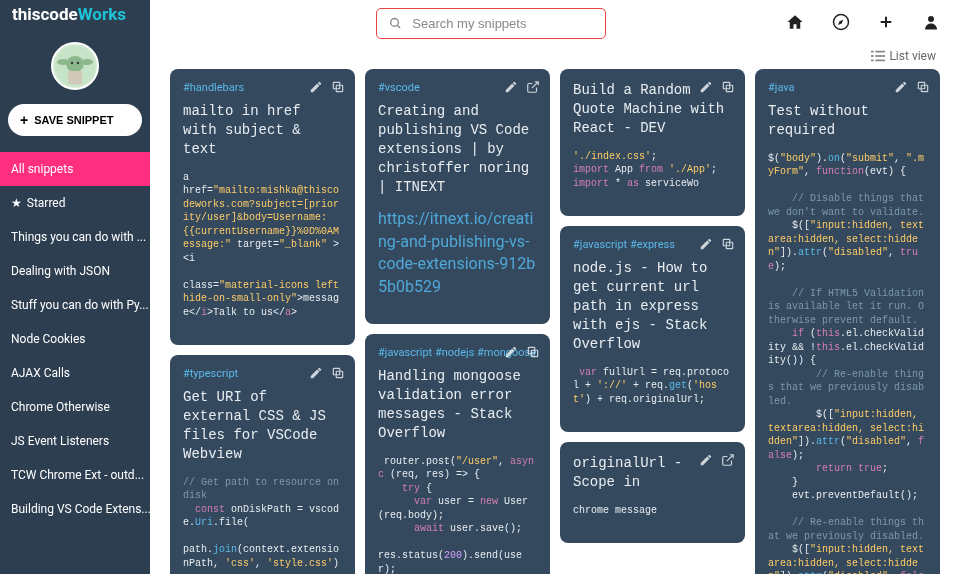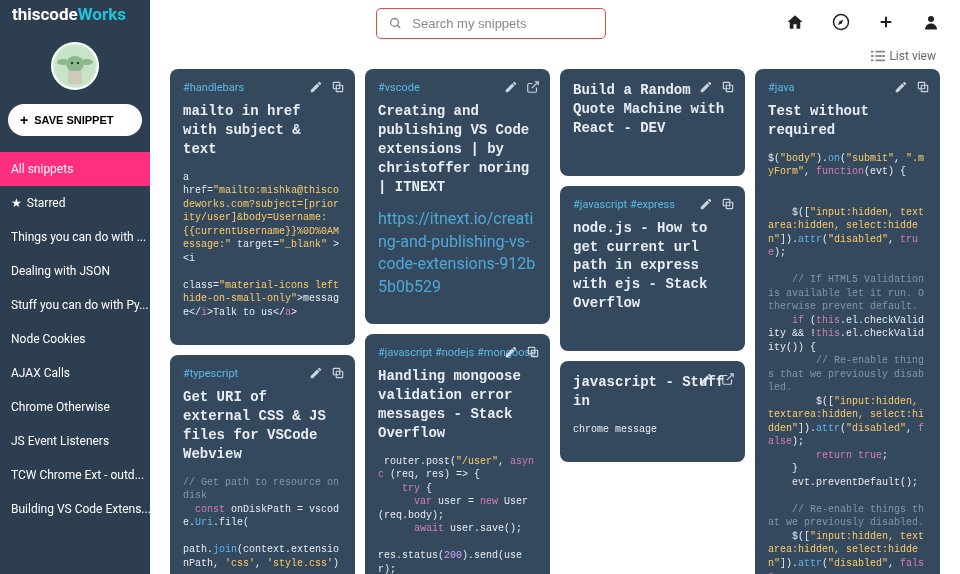--- a/index.html
+++ b/index.html
@@ -29,21 +29,21 @@
 .topbar-icons { display: flex; gap: 28px; align-items: center; }
 .topbar-icon { cursor: pointer; color: #222; }
 .listview { text-align: right; padding: 6px 24px 6px; font-size: 12px; color: #666; display: flex; align-items: center; justify-content: flex-end; gap: 4px; cursor: pointer; margin-left: 44px; }
 .content { flex: 1; padding: 0 20px 0 20px; overflow: hidden; }
 .grid { display: flex; gap: 10px; }
 .col { flex: 1; display: flex; flex-direction: column; gap: 10px; }
 .card { background: #34495e; border-radius: 8px; padding: 12px 13px 26px; color: #e8edf1; position: relative; }
 .card-actions { position: absolute; top: 10px; right: 10px; display: flex; gap: 8px; }
 .card-icon { cursor: pointer; opacity: 0.85; }
 .tags { font-size: 11px; color: #5bb8e8; margin-bottom: 8px; }
-.card-title { font-family: 'Courier New', monospace; font-size: 14px; font-weight: 700; line-height: 1.35; margin-bottom: 12px; word-break: break-word; }
+.card-title { font-family: 'Courier New', monospace; font-size: 14px; font-weight: 400; line-height: 1.35; margin-bottom: 12px; word-break: break-word; }
 .card-link { font-size: 16px; color: #4fa8d8; line-height: 1.4; word-break: break-all; }
 .code { font-family: 'Courier New', monospace; font-size: 10px; line-height: 1.35; white-space: pre-wrap; word-break: break-all; }
 .c-comm { color: #7d99a8; }
 .c-kw { color: #d67fb0; }
 .c-str { color: #ffcc66; }
 .c-fn { color: #5bb8e8; }
 .c-num { color: #d8a0ff; }
 </style>
 </head>
 <body>
@@ -233,66 +233,70 @@
             <div class="card-actions">
               <span class="card-icon"><svg width="14" height="14" viewBox="0 0 24 24" fill="#e8edf1">
                     <path d="M3 17.25V21h3.75L17.81 9.94l-3.75-3.75L3 17.25zM20.71 7.04a1 1 0 000-1.41l-2.34-2.34a1 1 0 00-1.41 0l-1.83 1.83 3.75 3.75 1.83-1.83z"></path>
                   </svg></span>
               <span class="card-icon"><svg width="14" height="14" viewBox="0 0 24 24" fill="none" stroke="#e8edf1" stroke-width="2">
                     <rect x="9" y="9" width="11" height="11" rx="1"></rect>
                     <rect x="4" y="4" width="11" height="11" rx="1"></rect>
                   </svg></span>
             </div>
             <div class="card-title">Build a Random Quote Machine with React - DEV</div>
+            <div class="code"><span class="c-str">'./index.css'</span><span>;
+</span><span class="c-kw">import</span><span> App </span><span class="c-kw">from</span><span> </span><span class="c-str">'./App'</span><span>;
+</span><span class="c-kw">import</span><span> * </span><span class="c-kw">as</span><span> serviceWo</span></div>
           </div>
 
           <div class="card">
             <div class="card-actions">
               <span class="card-icon"><svg width="14" height="14" viewBox="0 0 24 24" fill="#e8edf1">
                     <path d="M3 17.25V21h3.75L17.81 9.94l-3.75-3.75L3 17.25zM20.71 7.04a1 1 0 000-1.41l-2.34-2.34a1 1 0 00-1.41 0l-1.83 1.83 3.75 3.75 1.83-1.83z"></path>
                   </svg></span>
               <span class="card-icon"><svg width="14" height="14" viewBox="0 0 24 24" fill="none" stroke="#e8edf1" stroke-width="2">
                     <rect x="9" y="9" width="11" height="11" rx="1"></rect>
                     <rect x="4" y="4" width="11" height="11" rx="1"></rect>
                   </svg></span>
             </div>
             <div class="tags">#javascript #express</div>
             <div class="card-title">node.js - How to get current url path in express with ejs - Stack Overflow</div>
+            <div class="code"> <span class="c-kw">var</span><span> fullUrl = req.protocol + </span><span class="c-str">'://'</span><span> + req.</span><span class="c-fn">get</span><span>(</span><span class="c-str">'host'</span><span>) + req.originalUrl;</span></div>
           </div>
 
           <div class="card">
             <div class="card-actions">
               <span class="card-icon"><svg width="14" height="14" viewBox="0 0 24 24" fill="#e8edf1">
                     <path d="M3 17.25V21h3.75L17.81 9.94l-3.75-3.75L3 17.25zM20.71 7.04a1 1 0 000-1.41l-2.34-2.34a1 1 0 00-1.41 0l-1.83 1.83 3.75 3.75 1.83-1.83z"></path>
                   </svg></span>
               <span class="card-icon"><svg width="14" height="14" viewBox="0 0 24 24" fill="none" stroke="#e8edf1" stroke-width="2">
                     <path d="M18 13v6a2 2 0 01-2 2H5a2 2 0 01-2-2V8a2 2 0 012-2h6M15 3h6v6M10 14L21 3"></path>
                   </svg></span>
             </div>
-            <div class="card-title">javascript - Stuff in</div>
+            <div class="card-title">originalUrl - Scope in</div>
             <div class="code">chrome message</div>
           </div>
         </div>
 
         <div class="col">
           <div class="card">
             <div class="card-actions">
               <span class="card-icon"><svg width="14" height="14" viewBox="0 0 24 24" fill="#e8edf1">
                     <path d="M3 17.25V21h3.75L17.81 9.94l-3.75-3.75L3 17.25zM20.71 7.04a1 1 0 000-1.41l-2.34-2.34a1 1 0 00-1.41 0l-1.83 1.83 3.75 3.75 1.83-1.83z"></path>
                   </svg></span>
               <span class="card-icon"><svg width="14" height="14" viewBox="0 0 24 24" fill="none" stroke="#e8edf1" stroke-width="2">
                     <rect x="9" y="9" width="11" height="11" rx="1"></rect>
                     <rect x="4" y="4" width="11" height="11" rx="1"></rect>
                   </svg></span>
             </div>
             <div class="tags">#java</div>
             <div class="card-title">Test without required</div>
             <div class="code"><span>$(</span><span class="c-str">"body"</span><span>).</span><span class="c-fn">on</span><span>(</span><span class="c-str">"submit"</span><span>, </span><span class="c-str">".myForm"</span><span>, </span><span class="c-kw">function</span><span>(evt) {
 
-    </span><span>
+    </span><span class="c-comm">// Disable things that we don't want to validate.</span><span>
     $([</span><span class="c-str">"input:hidden, textarea:hidden, select:hidden"</span><span>]).</span><span class="c-fn">attr</span><span>(</span><span class="c-str">"disabled"</span><span>, </span><span class="c-kw">true</span><span>);
 
     </span><span class="c-comm">// If HTML5 Validation is available let it run. Otherwise prevent default.</span><span>
     </span><span class="c-kw">if</span><span> (</span><span class="c-kw">this</span><span>.el.checkValidity &amp;&amp; !</span><span class="c-kw">this</span><span>.el.checkValidity()) {
         </span><span class="c-comm">// Re-enable things that we previously disabled.</span><span>
         $([</span><span class="c-str">"input:hidden, textarea:hidden, select:hidden"</span><span>]).</span><span class="c-fn">attr</span><span>(</span><span class="c-str">"disabled"</span><span>, </span><span class="c-kw">false</span><span>);
         </span><span class="c-kw">return</span><span> </span><span class="c-kw">true</span><span>;
     }
     evt.preventDefault();
 

